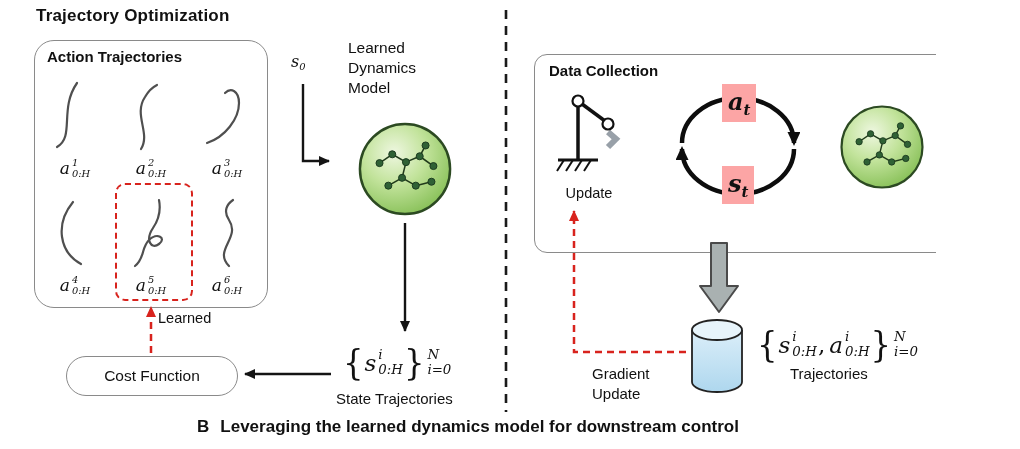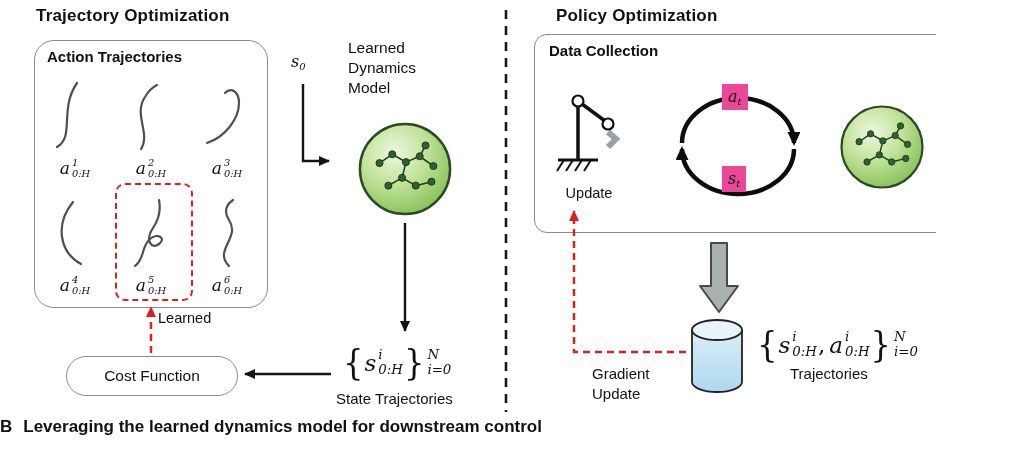--- a/index.html
+++ b/index.html
@@ -32,37 +32,36 @@
   }
   .traj-cell { display:flex; flex-direction:column; align-items:center; justify-content:flex-end; padding-bottom:3px; }
   .traj-label { font-size:17px; display:flex; align-items:center; height:30px; }
 
   .red-dash-box {
     position:absolute; left:115px; top:183px; width:74px; height:114px;
     border:2.6px dashed #d8231d; border-radius:10px; z-index:3; pointer-events:none;
   }
 
   .cyc-label {
-    position:absolute; background:#ec4899; padding:3px 6px; z-index:3;
+    position:absolute; background:#fca5a5; padding:3px 6px; z-index:3;
     font-family:"DejaVu Serif","Liberation Serif",serif; font-style:italic;
-    font-size:16px; font-weight:400;
+    font-size:24px; font-weight:700;
   }
 
   #overlay { position:absolute; left:0; top:0; z-index:5; pointer-events:none; }
-  .caption { position:absolute; left:0; right:0; top:417px; text-align:left; font-size:17px; font-weight:700; z-index:2; }
+  .caption { position:absolute; left:0; right:0; top:417px; text-align:center; font-size:17px; font-weight:700; z-index:2; }
   .caption .pfx { margin-right:11px; }
   svg.deco { position:absolute; z-index:2; }
 </style>
 </head>
 <body>
 
 <div id="canvas">
 
   <div class="abs title" style="left:36px; top:6px;">Trajectory Optimization</div>
-  <div class="abs title" style="left:556px; top:6px;">Policy Optimization</div>
 
   <div class="rbox" style="left:34px; top:40px; width:232px; height:266px;">
     <div class="abs boxtitle" style="left:12px; top:7px;">Action Trajectories</div>
     <div class="traj-grid">
 
       <div class="traj-cell">
         <svg class="deco" style="position:static" width="56" height="78" viewBox="0 0 56 78">
           <path d="M 10 72 C 28 62 12 34 30 8" fill="none" stroke="#4f4f4f" stroke-width="2.2" stroke-linecap="round"></path>
         </svg>
         <div class="traj-label">
@@ -198,21 +197,21 @@
         <span>0:H</span>
       </span>
     <span class="brace">}</span>
     <span class="ss">
         <span>N</span>
         <span>i=0</span>
       </span>
   </div>
   <div class="abs small-label" style="left:336px; top:389px; width:136px;">State Trajectories</div>
 
-  <div class="rbox" style="left:534px; top:34px; width:428px; height:197px; border-radius:13px;">
+  <div class="rbox" style="left:534px; top:54px; width:428px; height:197px; border-radius:13px;">
     <div class="abs boxtitle" style="left:14px; top:7px;">Data Collection</div>
   </div>
 
   <svg class="deco" style="left:552px; top:88px;" width="78" height="96" viewBox="0 0 78 96">
     <path d="M 6 72 H 46" stroke="#111" stroke-width="3" fill="none"></path>
     <path d="M 12 72 L 5 83 M 21 72 L 14 83 M 30 72 L 23 83 M 39 72 L 32 83" stroke="#111" stroke-width="2" fill="none"></path>
     <path d="M 26 72 V 16" stroke="#111" stroke-width="3.5" fill="none"></path>
     <path d="M 30 16 L 53 33" stroke="#111" stroke-width="3.5" fill="none"></path>
     <path d="M 56 44 L 64 51 L 56 59" stroke="#98a0a8" stroke-width="6" fill="none"></path>
     <circle cx="26" cy="13" r="5.5" fill="#fff" stroke="#111" stroke-width="2.2"></circle>

